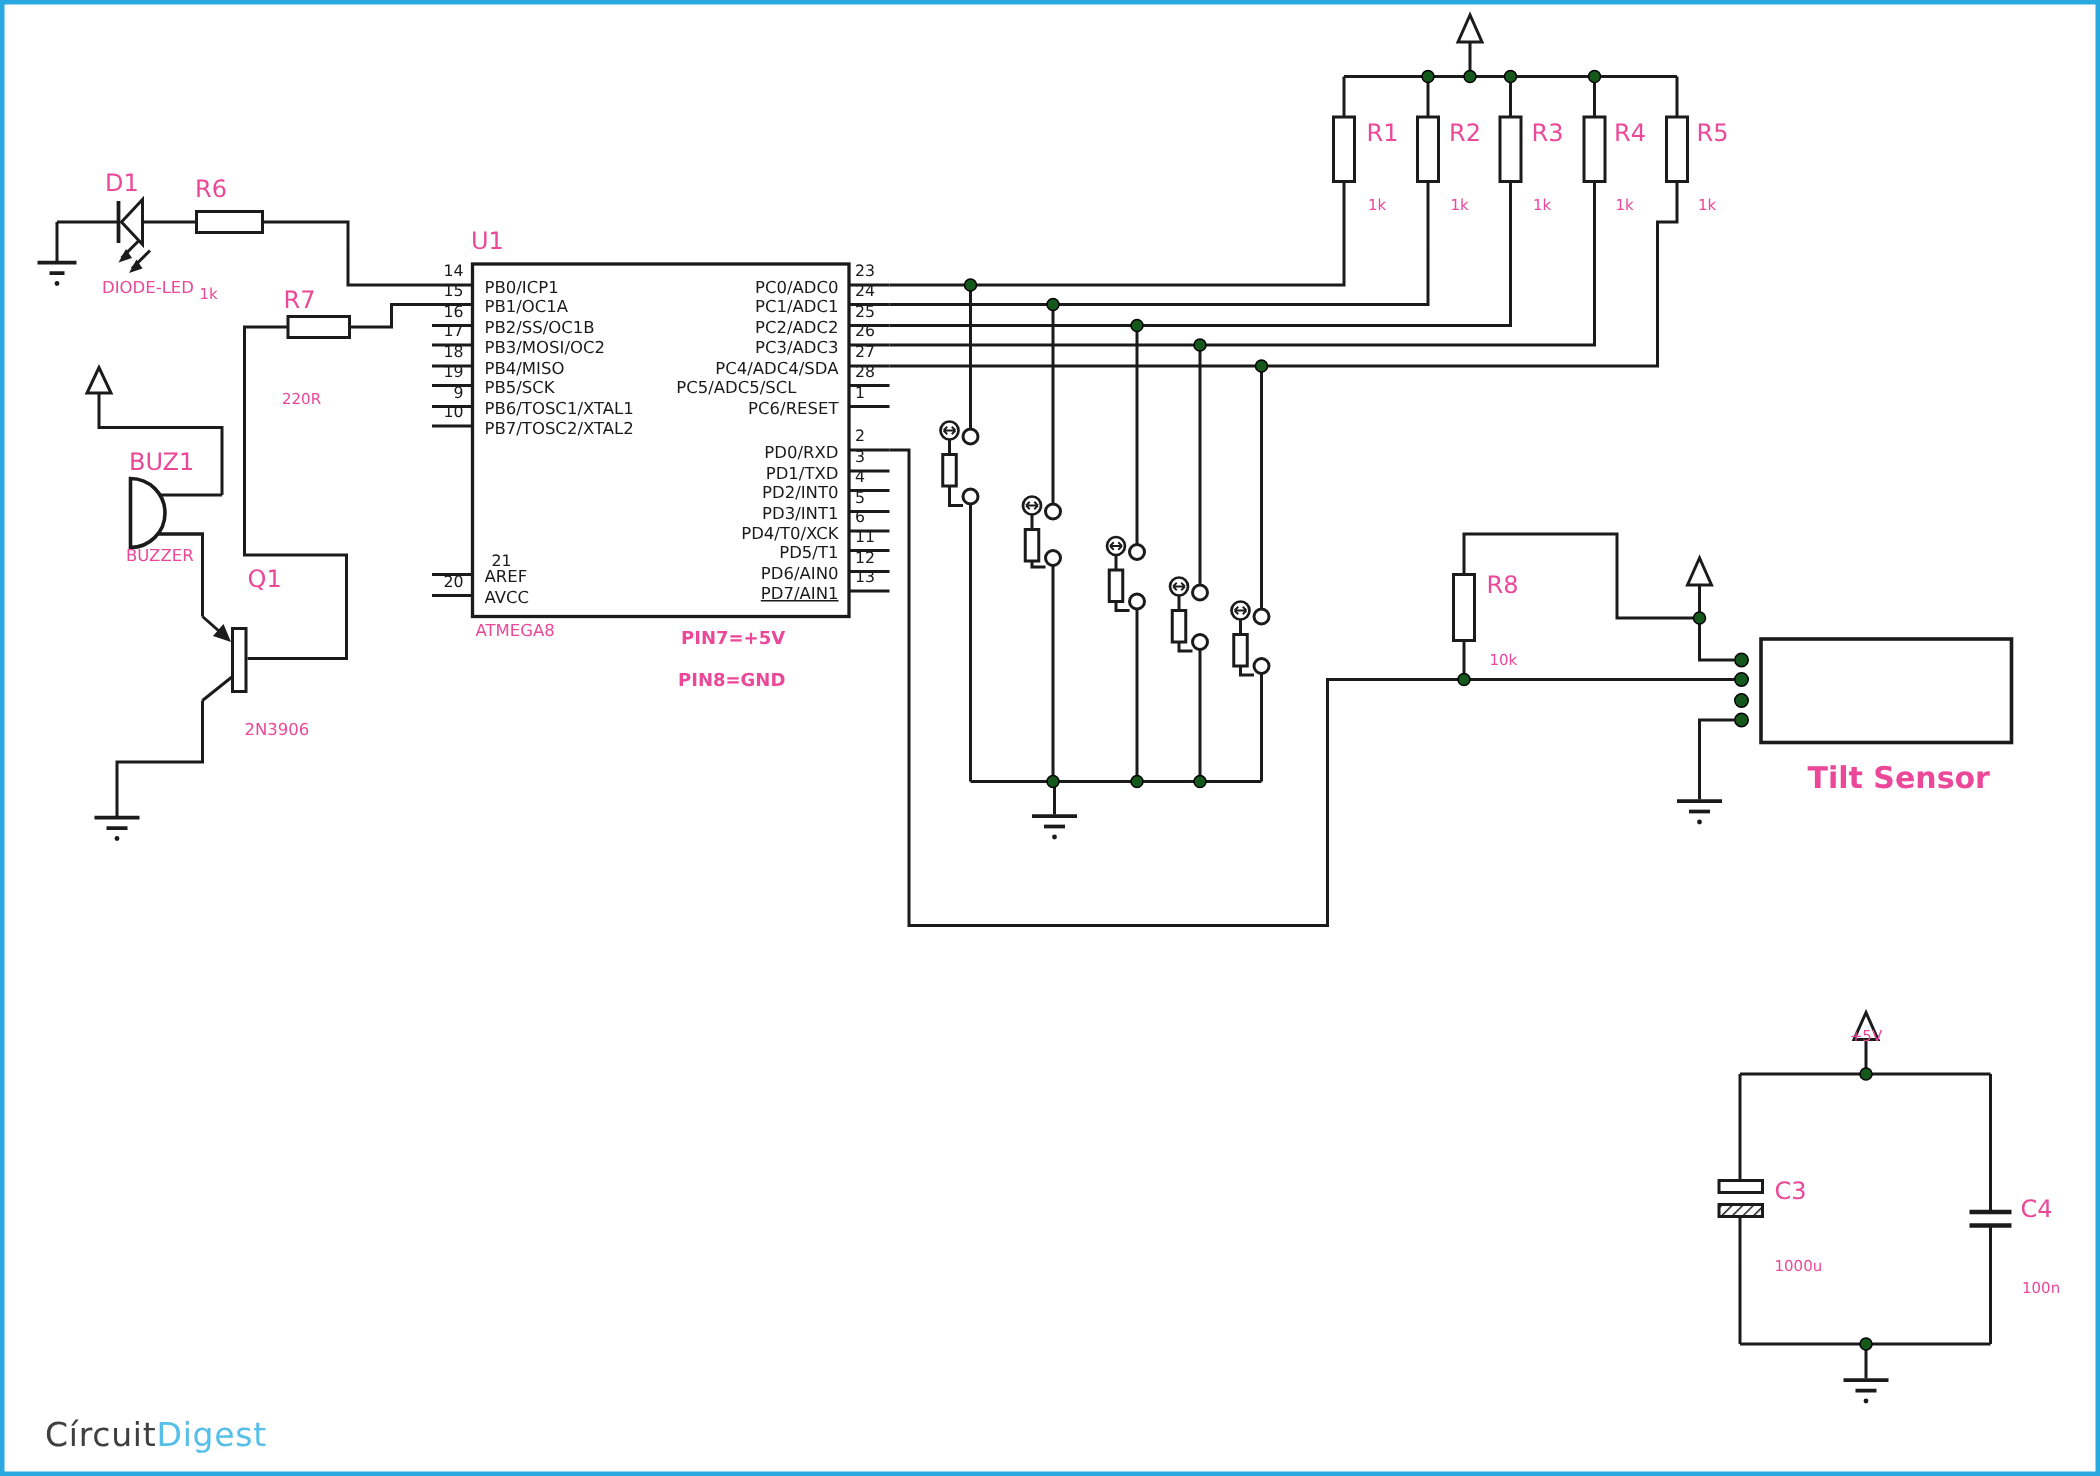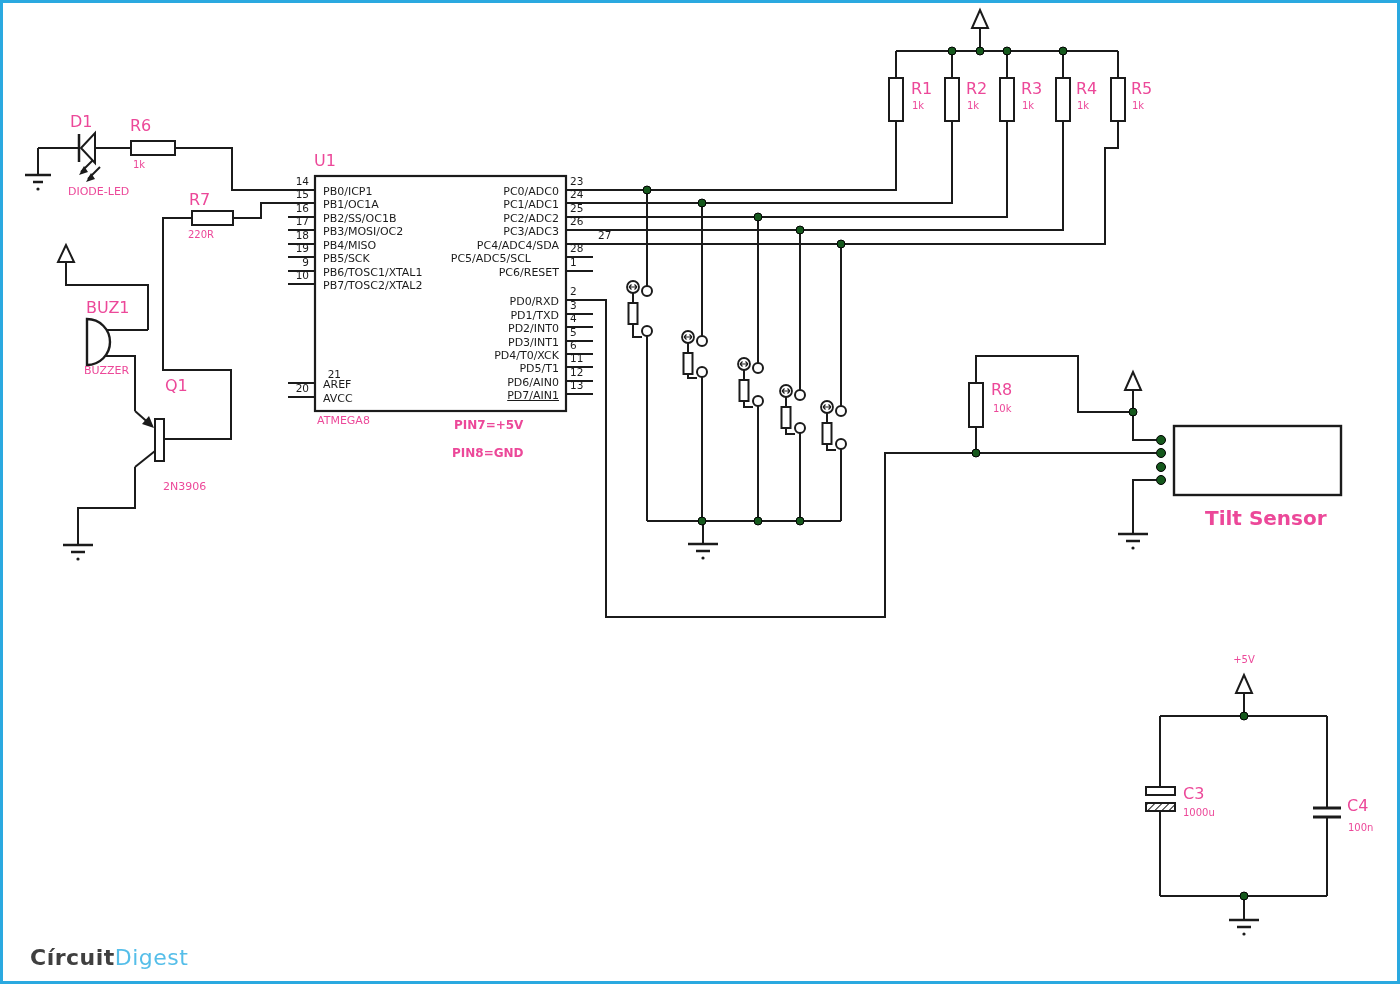--- a/index.html
+++ b/index.html
@@ -2,28 +2,28 @@
 <html><head>
 <meta charset="utf-8">
 <style>
   html,body{margin:0;padding:0;background:#e8e8e8;}
   .canvas{position:relative;width:1400px;height:984px;background:#ffffff;
     border:3px solid #2aa9e0;box-sizing:border-box;overflow:hidden;
     font-family:"DejaVu Sans","Liberation Sans",sans-serif;}
   svg.wires{position:absolute;left:0;top:0;}
   .lbl{position:absolute;color:#ec4899;white-space:nowrap;line-height:1.1;}
   .ref{font-size:16px;}
-  .val{font-size:10px;}
+  .val{font-size:10px;margin-top:32px;}
   .sub{font-size:11px;text-align:right;}
   .pin-num{position:absolute;font-size:10.5px;color:#1b1b1b;white-space:nowrap;}
   .pin-lbl{position:absolute;font-size:11px;color:#1b1b1b;white-space:nowrap;}
   .tilt{font-size:20px;font-weight:bold;}
   .icnote{font-size:12px;font-weight:bold;}
   .logo{position:absolute;left:27px;top:942px;font-size:22px;letter-spacing:.5px;}
-  .logo .p1{font-weight:bold;}
+  .logo .p1{font-weight:normal;}
 </style>
 </head>
 <body>
 
 <div class="canvas" style="border-color: rgb(42, 169, 224);">
 
 <svg class="wires" width="1400" height="984" viewBox="0 0 1400 984">
   <defs>
     <pattern id="hatch" width="5" height="5" patternTransform="rotate(45)" patternUnits="userSpaceOnUse">
       <rect width="5" height="5" fill="#ffffff"></rect>
@@ -280,21 +280,21 @@
       <div class="pin-num" style="left: 306px; top: 379px; transform: translateX(-100%);">20</div>
       <div class="pin-lbl" style="left: 320px; top: 389px;">AVCC</div>
       <div class="pin-num" style="left: 567px; top: 172px;">23</div>
       <div class="pin-lbl" style="left: 556px; top: 182px; transform: translateX(-100%);">PC0/ADC0</div>
       <div class="pin-num" style="left: 567px; top: 185px;">24</div>
       <div class="pin-lbl" style="left: 556px; top: 195px; transform: translateX(-100%);">PC1/ADC1</div>
       <div class="pin-num" style="left: 567px; top: 199px;">25</div>
       <div class="pin-lbl" style="left: 556px; top: 209px; transform: translateX(-100%);">PC2/ADC2</div>
       <div class="pin-num" style="left: 567px; top: 212px;">26</div>
       <div class="pin-lbl" style="left: 556px; top: 222px; transform: translateX(-100%);">PC3/ADC3</div>
-      <div class="pin-num" style="left: 567px; top: 226px; margin-left: 28px;">27</div>
+      <div class="pin-num" style="left: 567px; top: 226px;">27</div>
       <div class="pin-lbl" style="left: 556px; top: 236px; transform: translateX(-100%);">PC4/ADC4/SDA</div>
       <div class="pin-num" style="left: 567px; top: 239px;">28</div>
       <div class="pin-lbl" style="left: 528px; top: 249px; transform: translateX(-100%); padding-left: 40px;">PC5/ADC5/SCL</div>
       <div class="pin-num" style="left: 567px; top: 253px;">1</div>
       <div class="pin-lbl" style="left: 556px; top: 263px; transform: translateX(-100%);">PC6/RESET</div>
       <div class="pin-num" style="left: 567px; top: 282px;">2</div>
       <div class="pin-lbl" style="left: 556px; top: 292px; transform: translateX(-100%);">PD0/RXD</div>
       <div class="pin-num" style="left: 567px; top: 296px;">3</div>
       <div class="pin-lbl" style="left: 556px; top: 306px; transform: translateX(-100%);">PD1/TXD</div>
       <div class="pin-num" style="left: 567px; top: 309px;">4</div>

